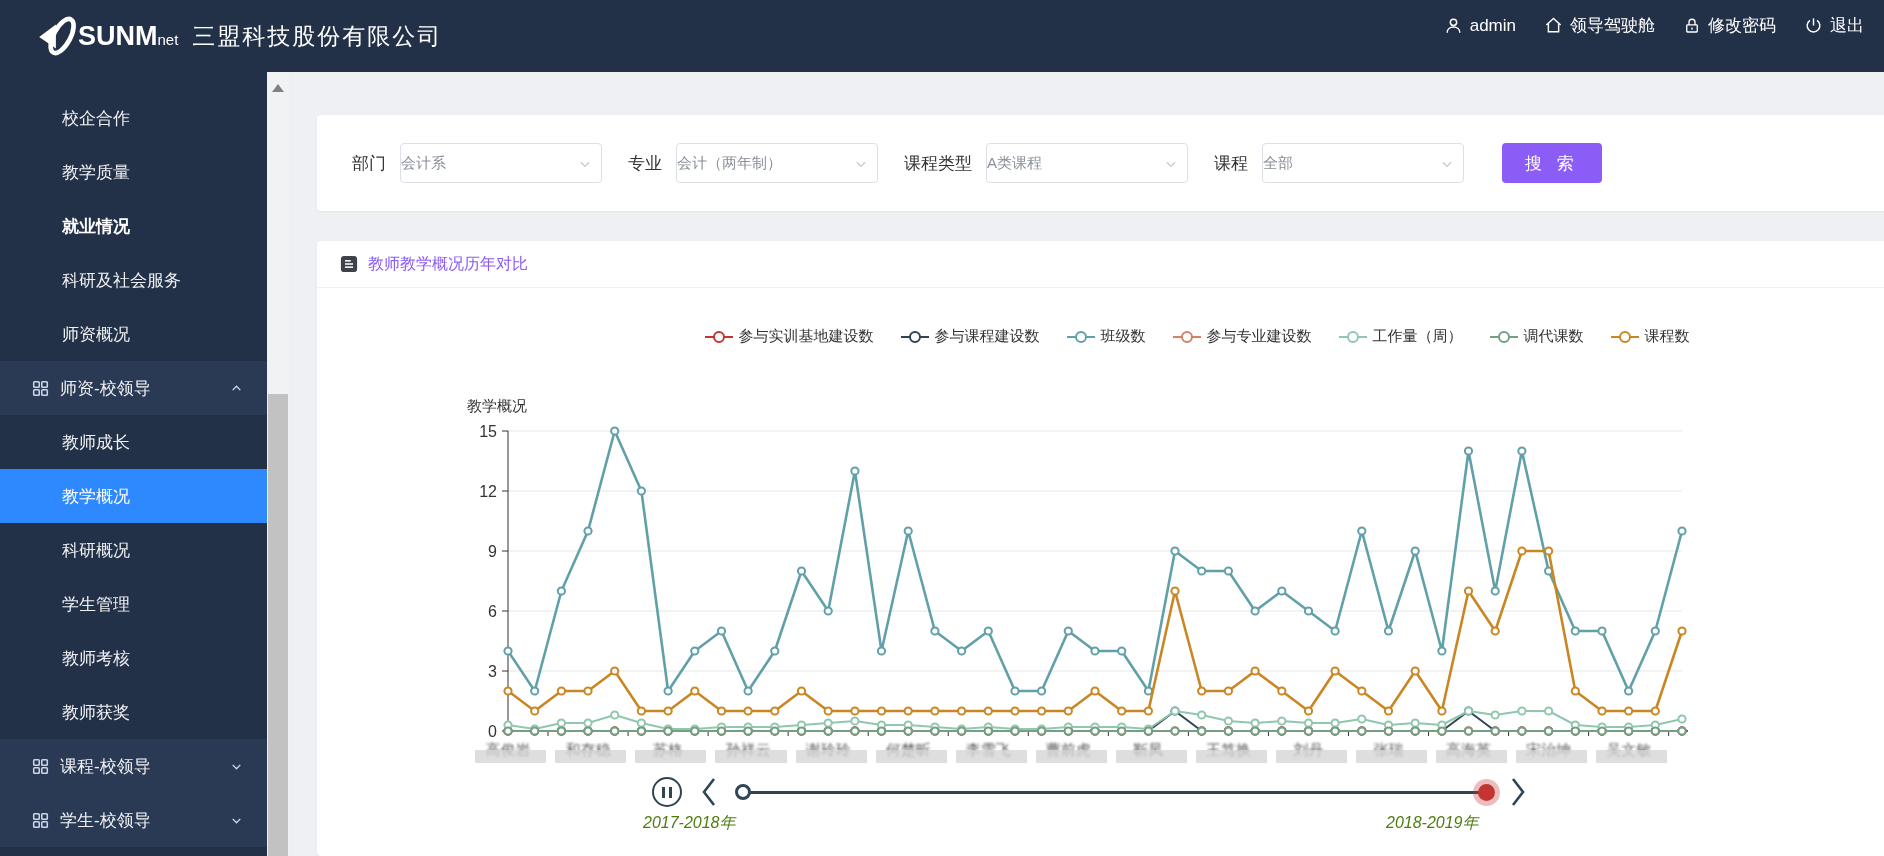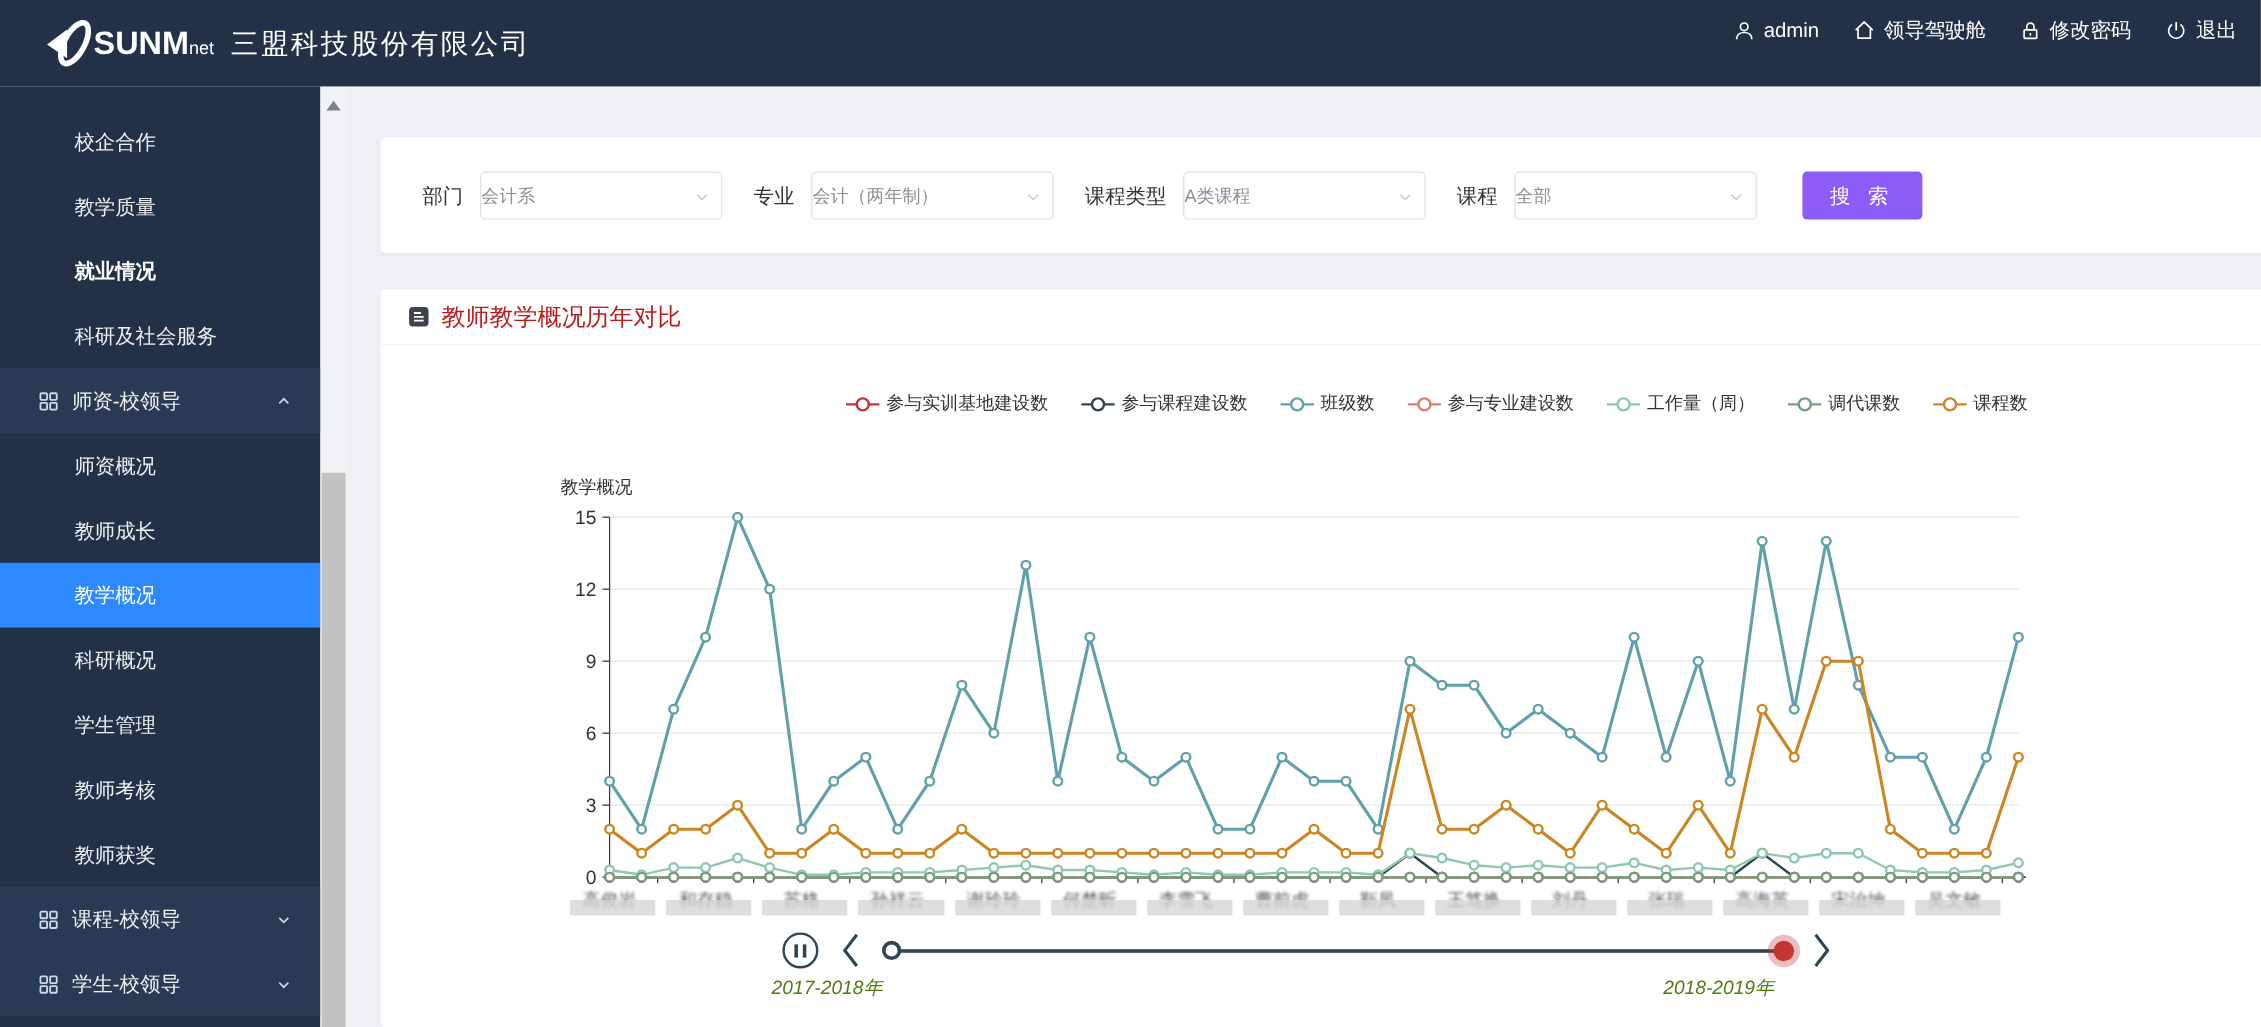--- a/index.html
+++ b/index.html
@@ -46,21 +46,21 @@
   .select { width:202px; height:40px; border:1px solid #dcdfe6; border-radius:4px; background:#fff;
     position:relative; display:flex; align-items:center; cursor:pointer; }
   .select .val { font-size:15px; color:#8a8f99; }
   .select svg { position:absolute; right:9px; top:13px; }
   .search-btn { height:40px; padding:0 23px; background:#8b5cf6; color:#fff; font-size:17px;
     border:none; border-radius:4px; letter-spacing:5px; margin-left:12px; cursor:pointer;
     font-family:inherit; }
 
   .card.chart { top:169px; height:615px; }
   .c-header { height:47px; border-bottom:1px solid #f0f1f4; display:flex; align-items:center; padding-left:23px; }
-  .c-title { font-size:20px; color:#b91c1c; margin-left:10px; }
+  .c-title { font-size:16px; color:#8b5cf6; margin-left:10px; }
   .burger { position:absolute; right:36px; top:9px; width:30px; height:30px; border-radius:50%;
     background:#edf1f7; display:flex; flex-direction:column; justify-content:center; align-items:center;
     gap:3px; cursor:pointer; }
   .burger i { display:block; height:3px; border-radius:2px; background:#3d8df5; }
   .burger i:nth-child(1){ width:13px; } .burger i:nth-child(2){ width:15px; } .burger i:nth-child(3){ width:13px; }
 
   .legend { position:absolute; left:0; top:86px; width:100%; display:flex; justify-content:center;
     align-items:center; gap:27px; }
   .lg-item { display:flex; align-items:center; gap:6px; font-size:15px; color:#333; cursor:pointer; }
 
@@ -136,35 +136,35 @@
     </div>
   <div class="s-item">
       <span>教学质量</span>
     </div>
   <div class="s-item bold">
       <span>就业情况</span>
     </div>
   <div class="s-item">
       <span>科研及社会服务</span>
     </div>
+  <div class="s-item">
+      <span>师资概况</span>
+    </div>
   <div class="s-item group">
     <svg class="g-icon" width="17" height="17" viewBox="0 0 20 20" fill="none" stroke="#cfd6e4" stroke-width="1.8">
         <rect x="2" y="2" width="6.5" height="6.5" rx="1"></rect>
         <rect x="11.5" y="2" width="6.5" height="6.5" rx="1"></rect>
         <rect x="2" y="11.5" width="6.5" height="6.5" rx="1"></rect>
         <rect x="11.5" y="11.5" width="6.5" height="6.5" rx="1"></rect>
       </svg>
     <span>师资-校领导</span>
     <svg class="chev" width="13" height="13" viewBox="0 0 24 24" fill="none" stroke="#cfd6e4" stroke-width="2.6">
         <path d="M5 15l7-7 7 7"></path>
       </svg>
   </div>
-  <div class="s-item">
-      <span>师资概况</span>
-    </div>
   <div class="s-item">
       <span>教师成长</span>
     </div>
   <div class="s-item active">
       <span>教学概况</span>
     </div>
   <div class="s-item">
       <span>科研概况</span>
     </div>
   <div class="s-item">

